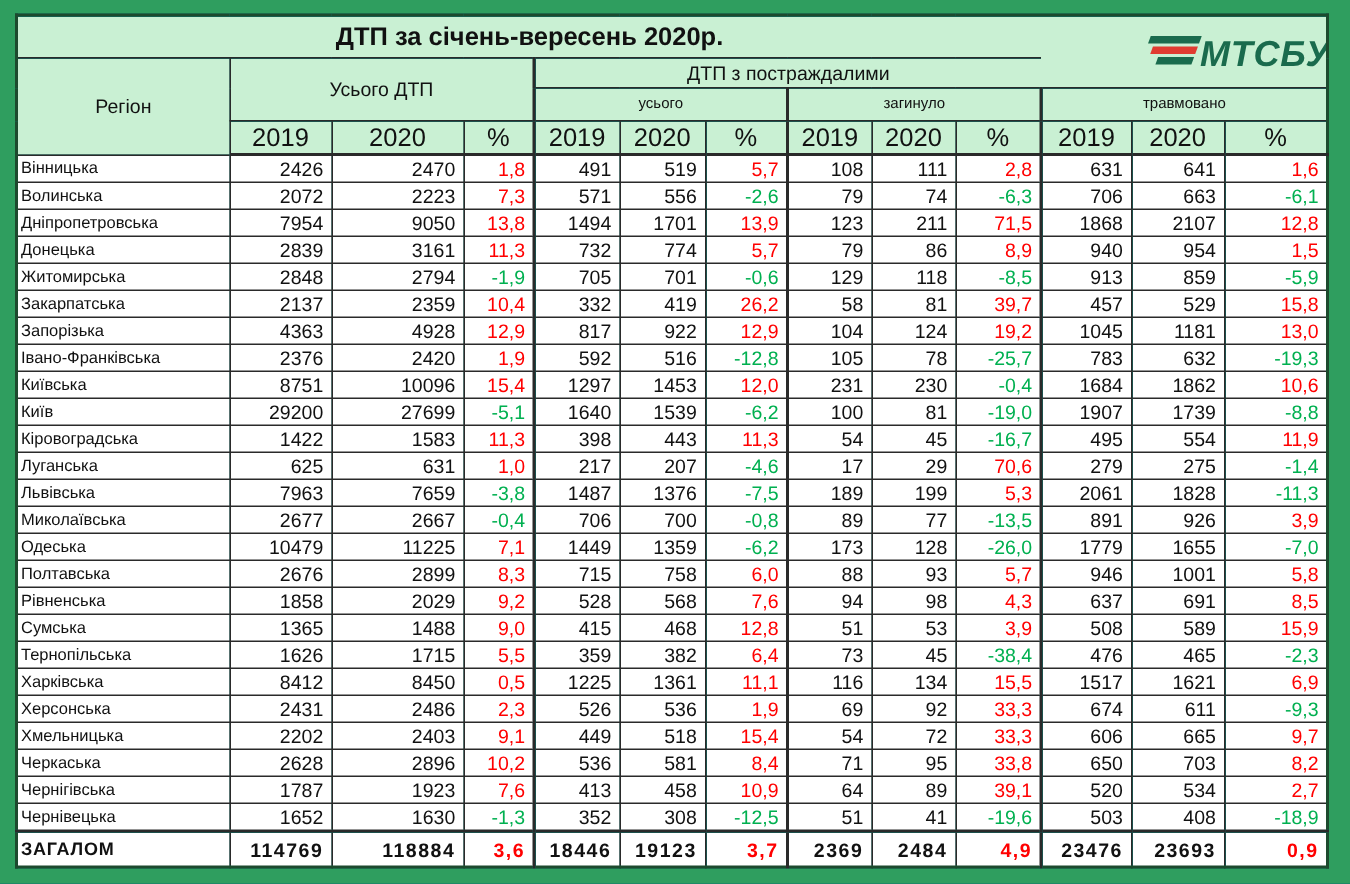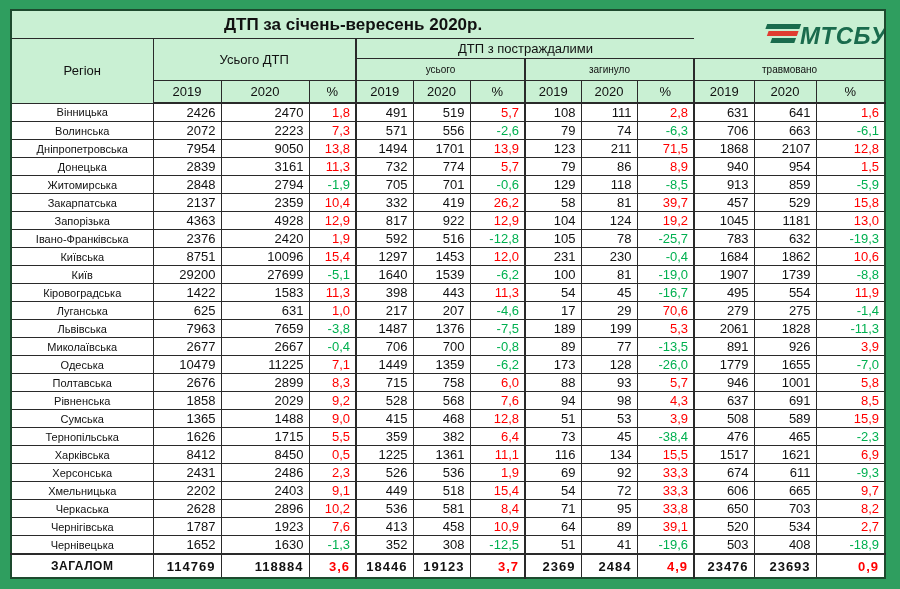--- a/index.html
+++ b/index.html
@@ -24,24 +24,24 @@
   .hdr { background: var(--header-bg, #c9f0d3); text-align:center; vertical-align:middle; }
   .title-cell {
     height:27px; font-size:17px; font-weight:bold;
     border-right:none;
   }
   .logo-cell { border-left:none; text-align:right; vertical-align:middle; }
   .region-hdr { font-size:12px;margin-left:40px; }
   .grp { font-size:10px; }
   tr.r1 td { height:19px; font-size:13px; }
   tr.r2 td { height:21px; }
-  tr.years td { height:21px; font-size:13px; border-bottom-width:2px; }
+  tr.years td { height:21px; font-size:17px; border-bottom-width:2px; }
   .gsep { border-left-width:2px; }
   tbody td { height:17px; font-size:13px; background:#fff; }
-  td.region { font-size:11px; text-align:center; padding:0 2px;margin-top:24px; }
+  td.region { font-size:11px; padding:0 2px;margin-top:24px; }
   td.num { text-align:right; padding-right:5px; font-variant-numeric:tabular-nums; }
   td.pos { color: var(--pos, #ff0000); }
   td.neg { color: var(--neg, #00b050); text-align: right; }
   tr.total td { height:22px; font-weight:bold; border-top-width:2px; font-size:13px; }
   tr.total td.num { letter-spacing:1px; }
   tr.total td.region { font-size:12px; letter-spacing:0.5px; }
   .logo-svg { vertical-align:middle; }
   .logo-bar-green { fill: var(--logo-green, #1a6b4d); }
   .logo-bar-red { fill: var(--logo-red, #e03c31); }
   .logo-text { fill: var(--logo-green, #1a6b4d); font-weight:bold; font-style:italic; letter-spacing:0.5px; }

